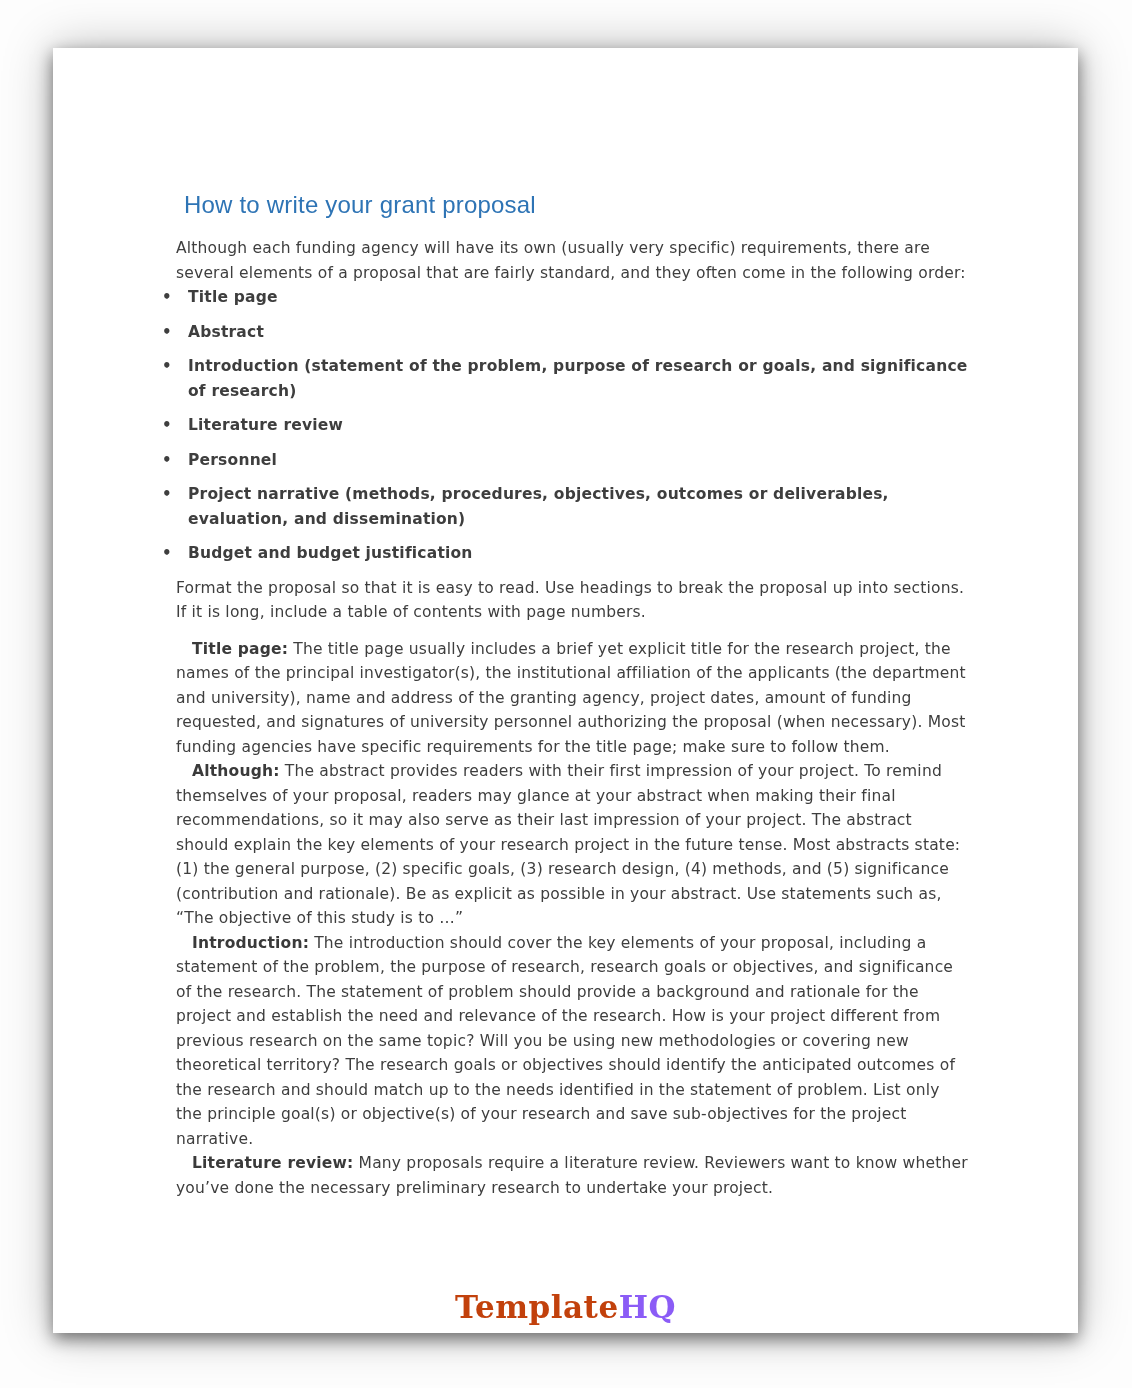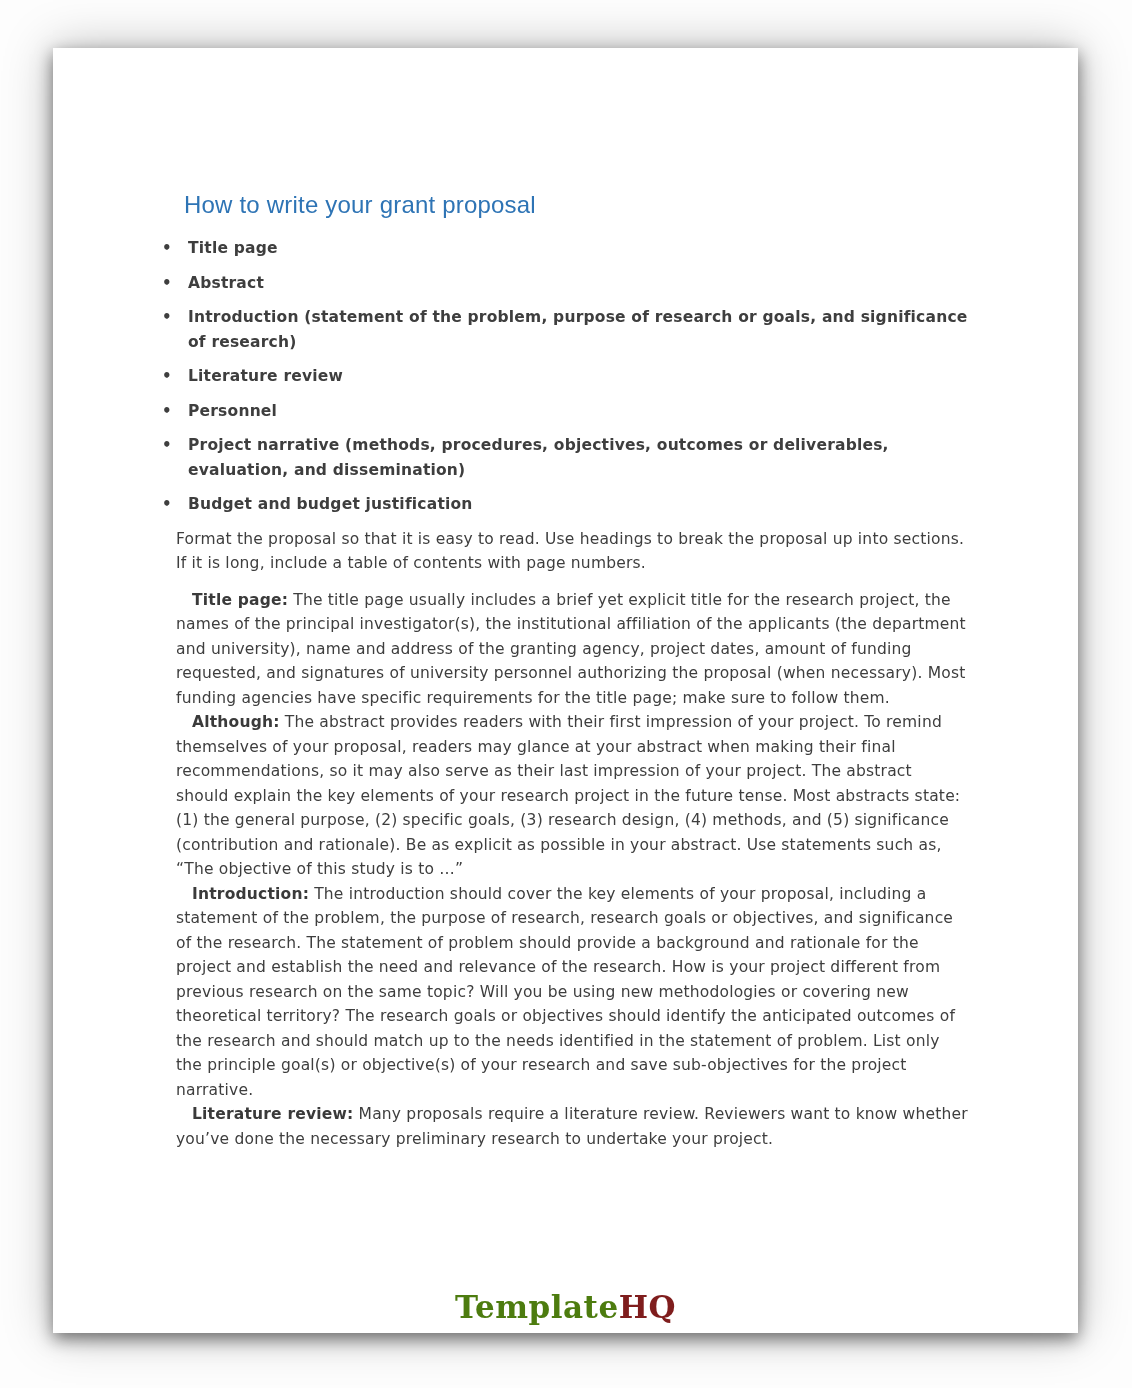--- a/index.html
+++ b/index.html
@@ -73,31 +73,32 @@
     top: 1236px;
     width: 100%;
     text-align: center;
     font-family: "DejaVu Serif", serif;
     font-weight: bold;
     font-size: 31px;
     letter-spacing: 0.5px;
     line-height: 46px;
     white-space: nowrap;
   }
-  .logo-part-blue { color: #4d7c0f; }
-  .logo-part-red  { color: #7f1d1d; }
+  .logo-part-blue { color: #c2410c; }
+  .logo-part-red  { color: #8b5cf6; }
 </style>
 </head>
 <body>
 
 <div class="sheet">
   <div class="content">
 
     <h1 class="doc-title">How to write your grant proposal</h1>
 
+    <p class="body-text">Although each funding agency will have its own (usually very specific) requirements, there are several elements of a proposal that are fairly standard, and they often come in the following order:</p>
 
     <ul class="elements-list">
       <li>Title page</li>
       <li>Abstract</li>
       <li>Introduction (statement of the problem, purpose of research or goals, and significance of research)</li>
       <li>Literature review</li>
       <li>Personnel</li>
       <li>Project narrative (methods, procedures, objectives, outcomes or deliverables, evaluation, and dissemination)</li>
       <li>Budget and budget justification</li>
     </ul>

